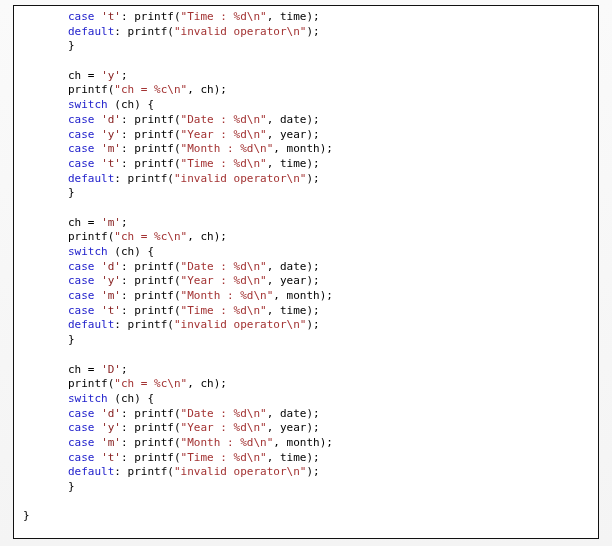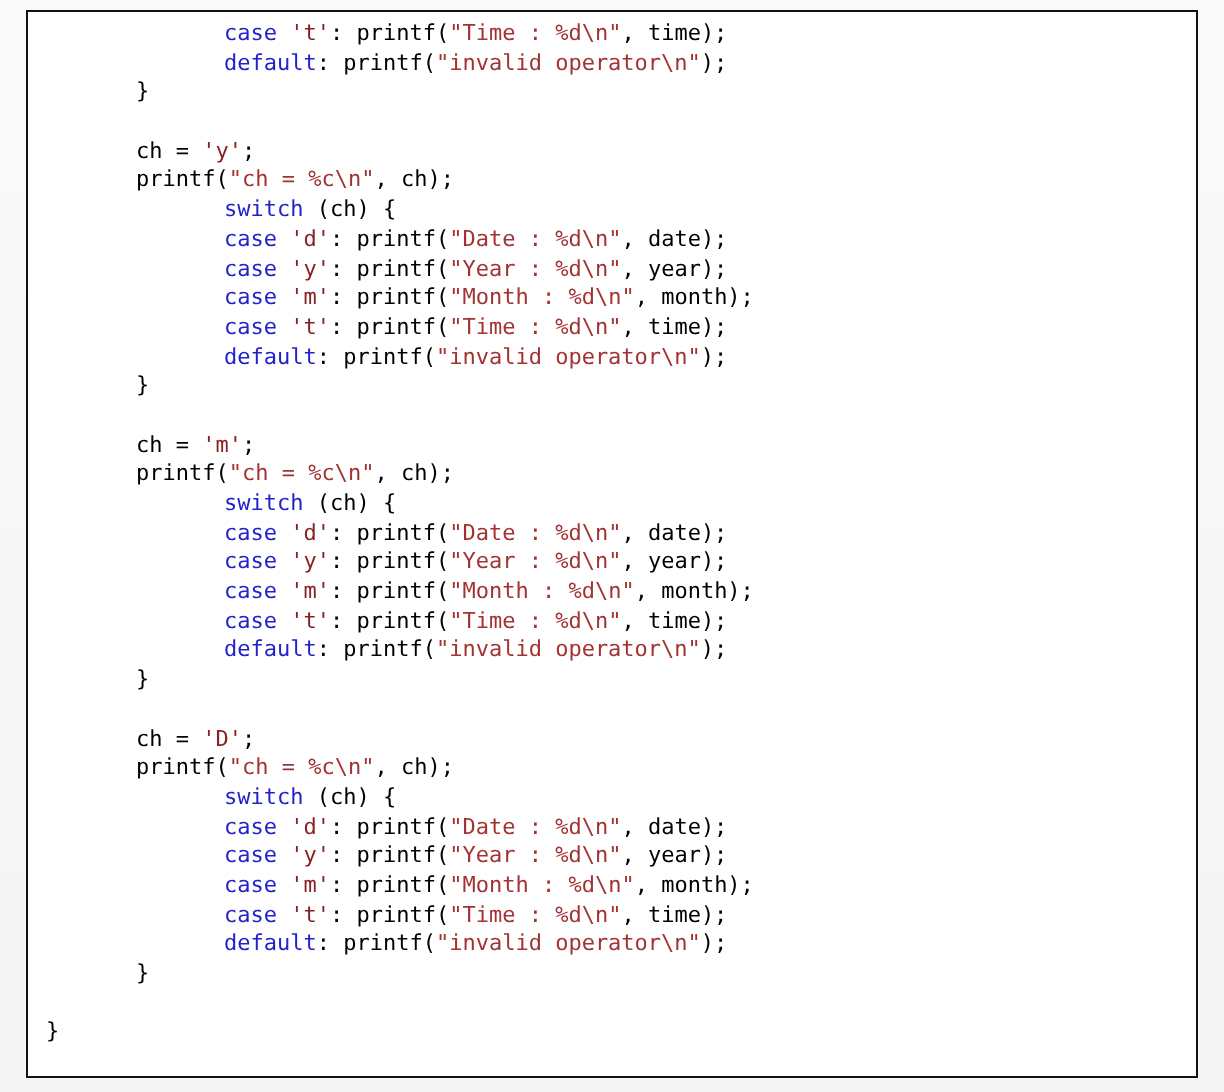--- a/index.html
+++ b/index.html
@@ -50,21 +50,21 @@
     padding-left: 54px;
     white-space: pre;
     color: #000000;
   }
   .code-line.outdent {
     padding-left: 9px;
   }
   .code-line.blank {
     height: 14.7px;
   }
-  .tok-kw   { color: #2222cc; margin-left: 44px; }
+  .tok-kw   { color: #2222cc; }
   .tok-str  { color: #a33333; }
   .tok-char { color: #882222; }
   .tok-pun  { color: #000000; }
 </style>
 </head>
 <body>
 
 <div id="page">
   <div id="code-box">
     <pre id="code-listing"><span class="code-line"><span class="tok-kw">case</span><span class="tok-pun"> </span><span class="tok-char">'t'</span><span class="tok-pun">: printf(</span><span class="tok-str">"Time : %d\n"</span><span class="tok-pun">, time);</span></span><span class="code-line"><span class="tok-kw">default</span><span class="tok-pun">: printf(</span><span class="tok-str">"invalid operator\n"</span><span class="tok-pun">);</span></span><span class="code-line"><span class="tok-pun">}</span></span><span class="code-line blank">&nbsp;</span><span class="code-line"><span class="tok-pun">ch = </span><span class="tok-char">'y'</span><span class="tok-pun">;</span></span><span class="code-line"><span class="tok-pun">printf(</span><span class="tok-str">"ch = %c\n"</span><span class="tok-pun">, ch);</span></span><span class="code-line"><span class="tok-kw">switch</span><span class="tok-pun"> (ch) {</span></span><span class="code-line"><span class="tok-kw">case</span><span class="tok-pun"> </span><span class="tok-char">'d'</span><span class="tok-pun">: printf(</span><span class="tok-str">"Date : %d\n"</span><span class="tok-pun">, date);</span></span><span class="code-line"><span class="tok-kw">case</span><span class="tok-pun"> </span><span class="tok-char">'y'</span><span class="tok-pun">: printf(</span><span class="tok-str">"Year : %d\n"</span><span class="tok-pun">, year);</span></span><span class="code-line"><span class="tok-kw">case</span><span class="tok-pun"> </span><span class="tok-char">'m'</span><span class="tok-pun">: printf(</span><span class="tok-str">"Month : %d\n"</span><span class="tok-pun">, month);</span></span><span class="code-line"><span class="tok-kw">case</span><span class="tok-pun"> </span><span class="tok-char">'t'</span><span class="tok-pun">: printf(</span><span class="tok-str">"Time : %d\n"</span><span class="tok-pun">, time);</span></span><span class="code-line"><span class="tok-kw">default</span><span class="tok-pun">: printf(</span><span class="tok-str">"invalid operator\n"</span><span class="tok-pun">);</span></span><span class="code-line"><span class="tok-pun">}</span></span><span class="code-line blank">&nbsp;</span><span class="code-line"><span class="tok-pun">ch = </span><span class="tok-char">'m'</span><span class="tok-pun">;</span></span><span class="code-line"><span class="tok-pun">printf(</span><span class="tok-str">"ch = %c\n"</span><span class="tok-pun">, ch);</span></span><span class="code-line"><span class="tok-kw">switch</span><span class="tok-pun"> (ch) {</span></span><span class="code-line"><span class="tok-kw">case</span><span class="tok-pun"> </span><span class="tok-char">'d'</span><span class="tok-pun">: printf(</span><span class="tok-str">"Date : %d\n"</span><span class="tok-pun">, date);</span></span><span class="code-line"><span class="tok-kw">case</span><span class="tok-pun"> </span><span class="tok-char">'y'</span><span class="tok-pun">: printf(</span><span class="tok-str">"Year : %d\n"</span><span class="tok-pun">, year);</span></span><span class="code-line"><span class="tok-kw">case</span><span class="tok-pun"> </span><span class="tok-char">'m'</span><span class="tok-pun">: printf(</span><span class="tok-str">"Month : %d\n"</span><span class="tok-pun">, month);</span></span><span class="code-line"><span class="tok-kw">case</span><span class="tok-pun"> </span><span class="tok-char">'t'</span><span class="tok-pun">: printf(</span><span class="tok-str">"Time : %d\n"</span><span class="tok-pun">, time);</span></span><span class="code-line"><span class="tok-kw">default</span><span class="tok-pun">: printf(</span><span class="tok-str">"invalid operator\n"</span><span class="tok-pun">);</span></span><span class="code-line"><span class="tok-pun">}</span></span><span class="code-line blank">&nbsp;</span><span class="code-line"><span class="tok-pun">ch = </span><span class="tok-char">'D'</span><span class="tok-pun">;</span></span><span class="code-line"><span class="tok-pun">printf(</span><span class="tok-str">"ch = %c\n"</span><span class="tok-pun">, ch);</span></span><span class="code-line"><span class="tok-kw">switch</span><span class="tok-pun"> (ch) {</span></span><span class="code-line"><span class="tok-kw">case</span><span class="tok-pun"> </span><span class="tok-char">'d'</span><span class="tok-pun">: printf(</span><span class="tok-str">"Date : %d\n"</span><span class="tok-pun">, date);</span></span><span class="code-line"><span class="tok-kw">case</span><span class="tok-pun"> </span><span class="tok-char">'y'</span><span class="tok-pun">: printf(</span><span class="tok-str">"Year : %d\n"</span><span class="tok-pun">, year);</span></span><span class="code-line"><span class="tok-kw">case</span><span class="tok-pun"> </span><span class="tok-char">'m'</span><span class="tok-pun">: printf(</span><span class="tok-str">"Month : %d\n"</span><span class="tok-pun">, month);</span></span><span class="code-line"><span class="tok-kw">case</span><span class="tok-pun"> </span><span class="tok-char">'t'</span><span class="tok-pun">: printf(</span><span class="tok-str">"Time : %d\n"</span><span class="tok-pun">, time);</span></span><span class="code-line"><span class="tok-kw">default</span><span class="tok-pun">: printf(</span><span class="tok-str">"invalid operator\n"</span><span class="tok-pun">);</span></span><span class="code-line"><span class="tok-pun">}</span></span><span class="code-line blank">&nbsp;</span><span class="code-line outdent"><span class="tok-pun">}</span></span></pre>

